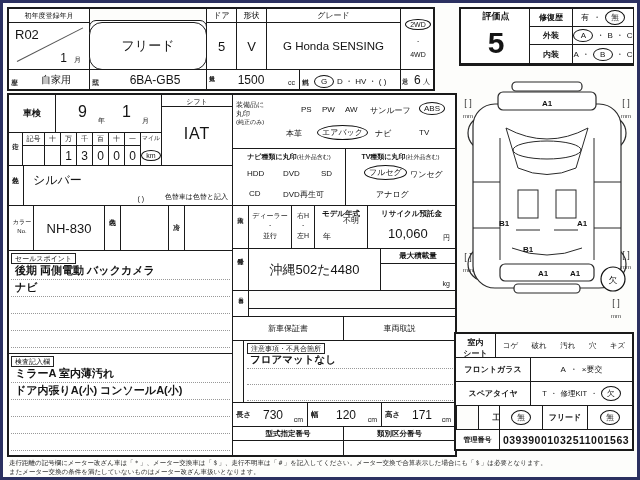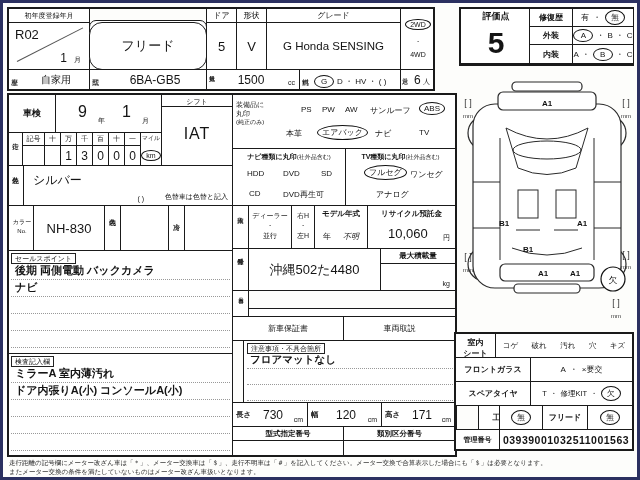--- a/index.html
+++ b/index.html
@@ -247,21 +247,21 @@
     <div>並行</div>
   </div>
   <div class="c" style="left:291px;top:205px;width:24px;height:44px;font-size:7px;text-align:center;">
     <div style="margin-top:5px;">右H</div>
     <div>・</div>
     <div>左H</div>
   </div>
   <div class="c" style="left:314px;top:205px;width:54px;height:44px;">
     <div class="n b" style="left:0;top:3px;width:52px;text-align:center;font-size:7.5px;">モデル年式</div>
     <div class="n t8" style="left:8px;top:25px;">年</div>
-    <div class="n t8" style="left:28px;top:25px;font-style:italic;">不明</div>
+    <div class="n t8" style="left:28px;top:9px;">不明</div>
   </div>
   <div class="c" style="left:367px;top:205px;width:89px;height:44px;">
     <div class="n b" style="left:0;top:3px;width:87px;text-align:center;font-size:7.5px;">リサイクル預託金</div>
     <div class="n t13" style="left:20px;top:20px;">10,060</div>
     <span class="n t7" style="right:5px;bottom:5px;">円</span>
   </div>
 
   <div class="c" style="left:232px;top:248px;width:17px;height:43px;">
     <span class="n v" style="left:4px;top:4px;font-size:6.5px;">登録番号</span>
   </div>

